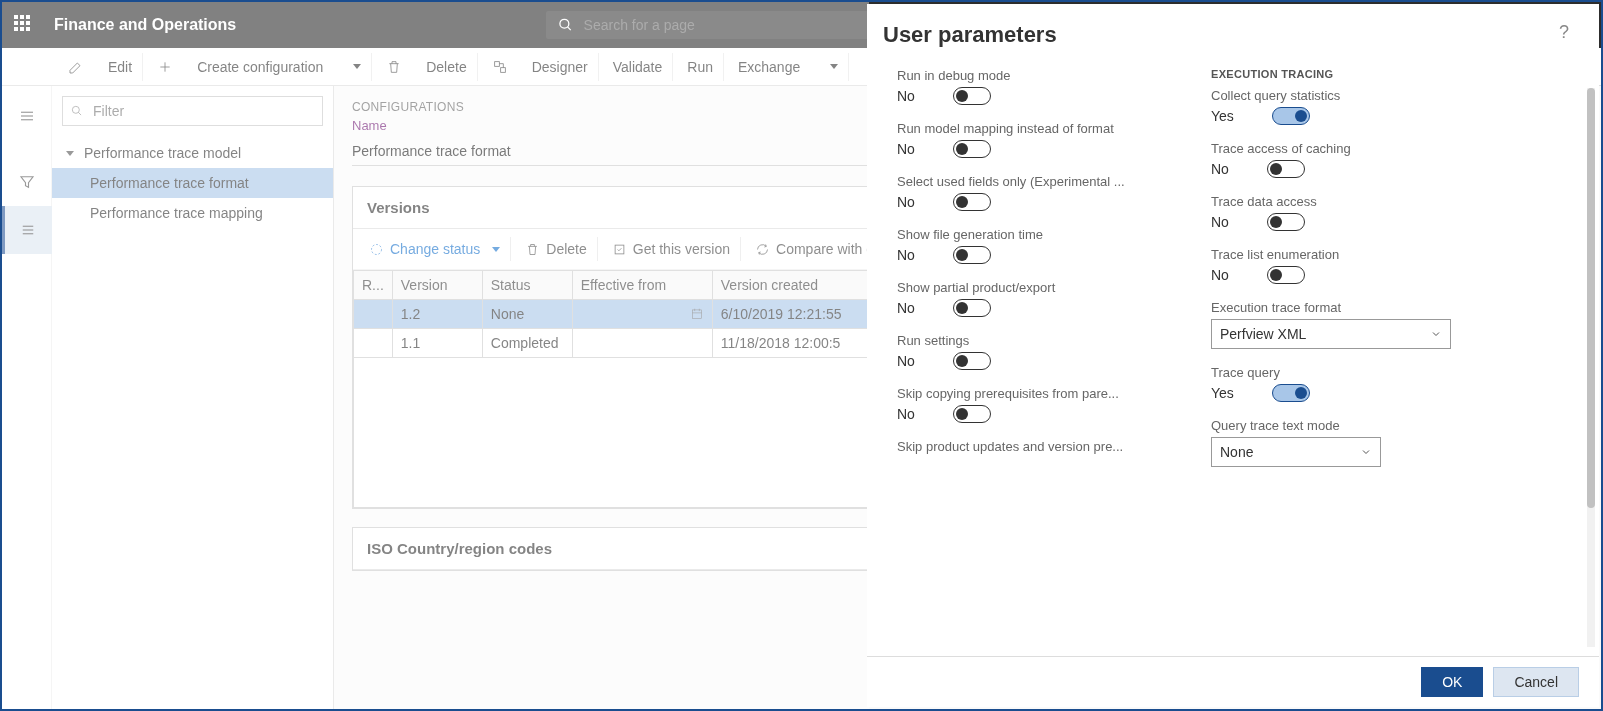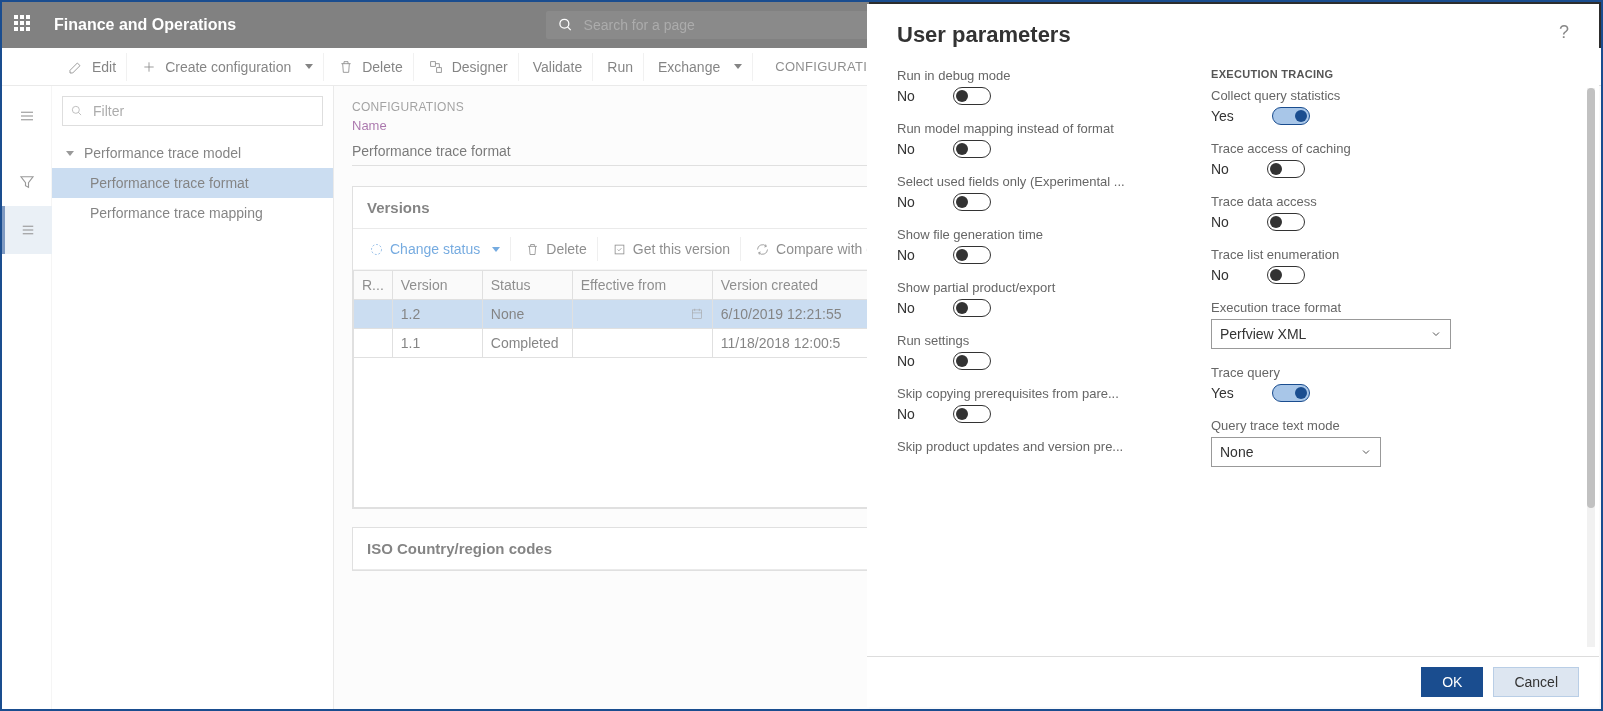--- a/index.html
+++ b/index.html
@@ -10,21 +10,21 @@
   .waffle { width: 20px; height: 20px; display: grid; grid-template-columns: repeat(3, 4px); grid-template-rows: repeat(3, 4px); gap: 2px; cursor: pointer; }
   .waffle span { background: #fff; width: 4px; height: 4px; }
   .app-title { font-size: 16px; font-weight: 600; }
   .search-wrap { flex: 1; max-width: 600px; margin-left: 290px; }
   .search-box { display: flex; align-items: center; background: #3d3d3d; padding: 6px 12px; border-radius: 2px; color: #ccc; }
   .search-box svg { width: 16px; height: 16px; margin-right: 10px; fill: none; stroke: #fff; stroke-width: 2; }
   .search-box input { background: transparent; border: none; color: #fff; font-size: 14px; outline: none; width: 100%; }
 
   
   .cmdbar { height: 38px; border-bottom: 1px solid #ddd; display: flex; align-items: center; padding: 0 16px 0 56px; gap: 4px; font-size: 14px; }
-  .cmd-btn { display: flex; align-items: center; padding: 6px 10px; border: none; background: none; cursor: pointer; font-size: 14px; color: #333; gap: 8px; border-right: 1px solid #e8e8e8; }
+  .cmd-btn { display: flex; align-items: center; padding: 6px 10px; border: none; background: none; cursor: pointer; font-size: 14px; color: #333; gap: 24px; border-right: 1px solid #e8e8e8; }
   .cmd-btn:last-child { border-right: none; }
   .cmd-btn svg { width: 16px; height: 16px; fill: none; stroke: currentColor; stroke-width: 1.2; }
   .breadcrumb { margin-left: 18px; font-size: 13px; color: #444; letter-spacing: 0.3px; }
 
   
   .body { display: flex; height: calc(711px - 46px - 38px - 4px); }
 
   .left-rail { width: 50px; background: #fff; border-right: 1px solid #eee; display: flex; flex-direction: column; align-items: center; }
   .rail-icon { width: 50px; height: 48px; display: flex; align-items: center; justify-content: center; cursor: pointer; }
   .rail-icon.active { background: #DDE6F1; border-left: 3px solid #2b579a; }
@@ -59,21 +59,21 @@
   table.grid th, table.grid td { border: 1px solid #ccc; padding: 6px 8px; text-align: left; }
   table.grid th { background: #f7f7f7; font-weight: 400; color: #444; }
   tr.selected-row td { background: #A8C6E8; }
   .cal-icon { float: right; width: 14px; height: 14px; stroke: #666; fill: none; }
 
   
   .dim { position: absolute; top: 0; left: 0; width: 867px; height: 100%; background: rgba(255,255,255,0.4); pointer-events: none; }
 
   
   .sidepanel { position: absolute; top: 2px; right: 2px; bottom: 2px; width: calc(1603px - 867px - 4px); background: #fff; display: flex; flex-direction: column; }
-  .sp-head { display: flex; justify-content: space-between; align-items: flex-start; padding: 18px 30px 4px 30px; }
+  .sp-head { display: flex; justify-content: space-between; align-items: flex-start; padding: 18px 30px 4px 16px; }
   .sp-title { font-size: 22px; font-weight: 700; }
   .help { color: #888; font-size: 18px; cursor: pointer; }
   .sp-body { flex: 1; padding: 16px 12px 0 30px; display: flex; gap: 44px; overflow-y: auto; }
   .sp-col { width: 270px; }
   .sp-sec-head { font-size: 11px; font-weight: 600; color: #555; letter-spacing: 0.3px; margin-bottom: 8px; }
   .field { margin-bottom: 16px; }
   .flabel { font-size: 13px; color: #666; }
   .fval-row { display: flex; align-items: center; gap: 38px; margin-top: 4px; }
   .fval { font-size: 14px; }
   .toggle { width: 38px; height: 18px; border: 1px solid #333; border-radius: 10px; position: relative; background: #fff; cursor: pointer; }

